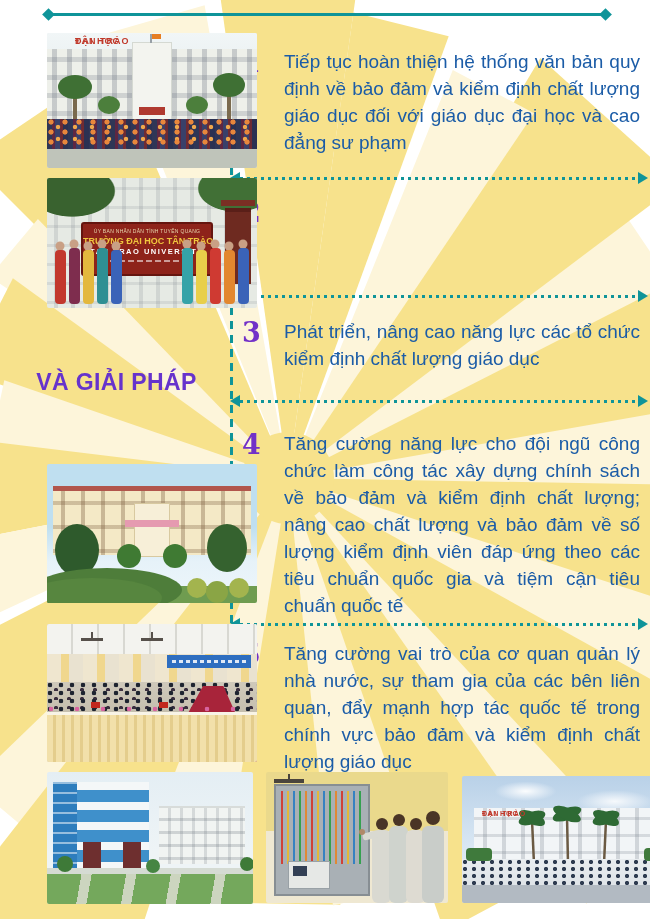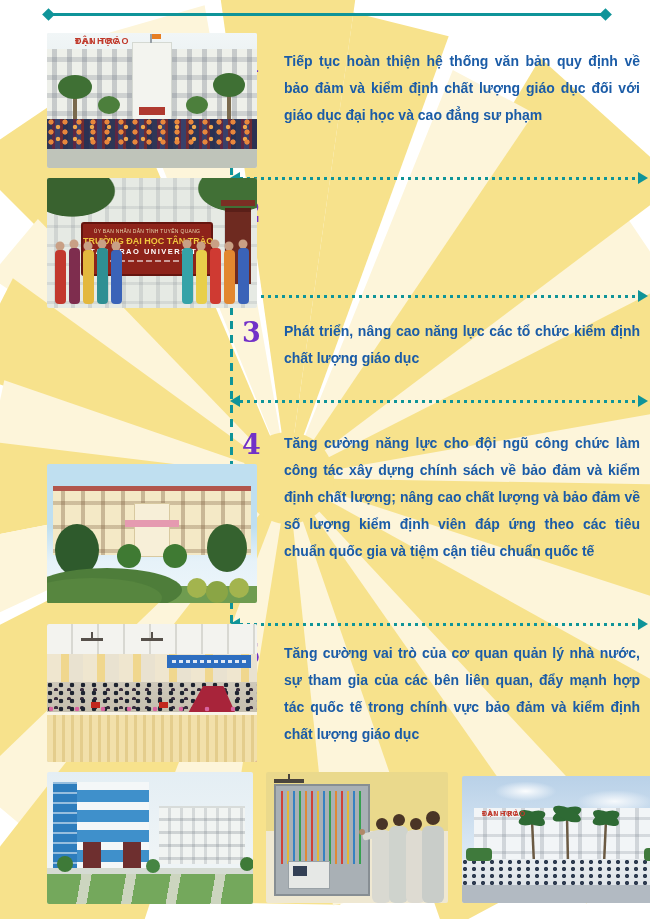--- a/index.html
+++ b/index.html
@@ -27,21 +27,21 @@
   .arr-r { width:0; height:0; border-top:6px solid transparent; border-bottom:6px solid transparent;
     border-left:10px solid #0F9499; }
 
   
   .title { position:absolute; left:0; top:366px; width:233px; text-align:center; z-index:2;
     color:#6633CC; font-weight:bold; font-size:23px; line-height:33px; letter-spacing:.4px; }
 
   .item { position:absolute; left:238px; width:412px; display:flex; z-index:2; }
   .num { width:34px; flex:0 0 auto; font-family:"DejaVu Serif", serif; font-weight:bold;
     font-size:27px; line-height:30px; color:#7231C8; text-align:left; padding-left:4px; }
-  .txt { flex:1; margin:0 10px 0 8px; color:#1B5CA7; font-weight:bold; font-size:14px;
+  .txt { flex:1; margin:0 10px 0 8px; color:#1B5CA7; font-weight:normal; font-size:19px;
     line-height:27px; text-align:justify; }
 
   
   .photo { position:absolute; z-index:2; overflow:hidden; border-radius:2px;margin-left:35px; }
   .photo * { position:absolute; }
 
   
   .p1 { left:12px; top:33px; width:210px; height:135px; background:#e8eef0; }
   .p1-sky { inset:0 0 50% 0; background:linear-gradient(#f1f6f7,#e3eaeb); }
   .p1-toptext { top:3px; left:0; right:0; display:flex; justify-content:space-between;
@@ -231,20 +231,21 @@
     <span class="dots"></span>
     <span class="arr-r"></span>
   </div>
   <div class="divider" style="top:618px">
     <span class="arr-l"></span>
     <span class="dots"></span>
     <span class="arr-r"></span>
   </div>
 
   <div class="title">
+    <div>VÀ GIẢI PHÁP</div>
   </div>
 
   <div class="item" style="top:48px">
     <div class="num">1</div>
     <p class="txt">Tiếp tục hoàn thiện hệ thống văn bản quy định về bảo đảm và kiểm định chất lượng giáo dục đối với giáo dục đại học và cao đẳng sư phạm</p>
   </div>
   <div class="item" style="top:198px">
     <div class="num">2</div>
   </div>
   <div class="item" style="top:318px">

